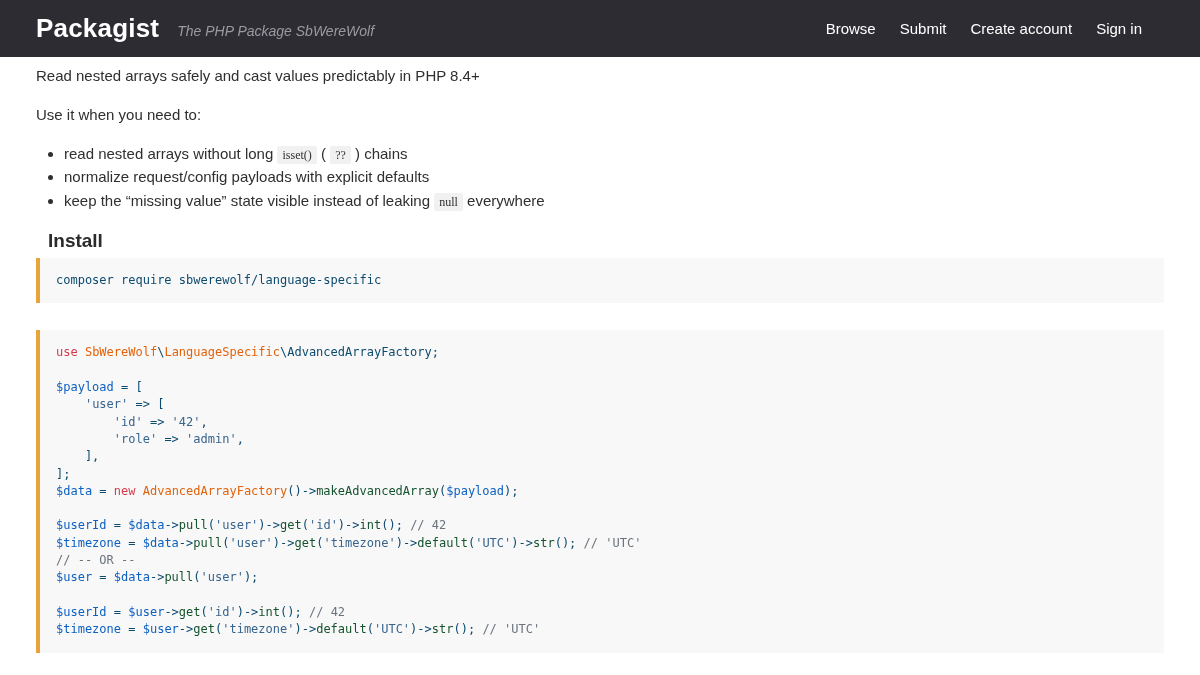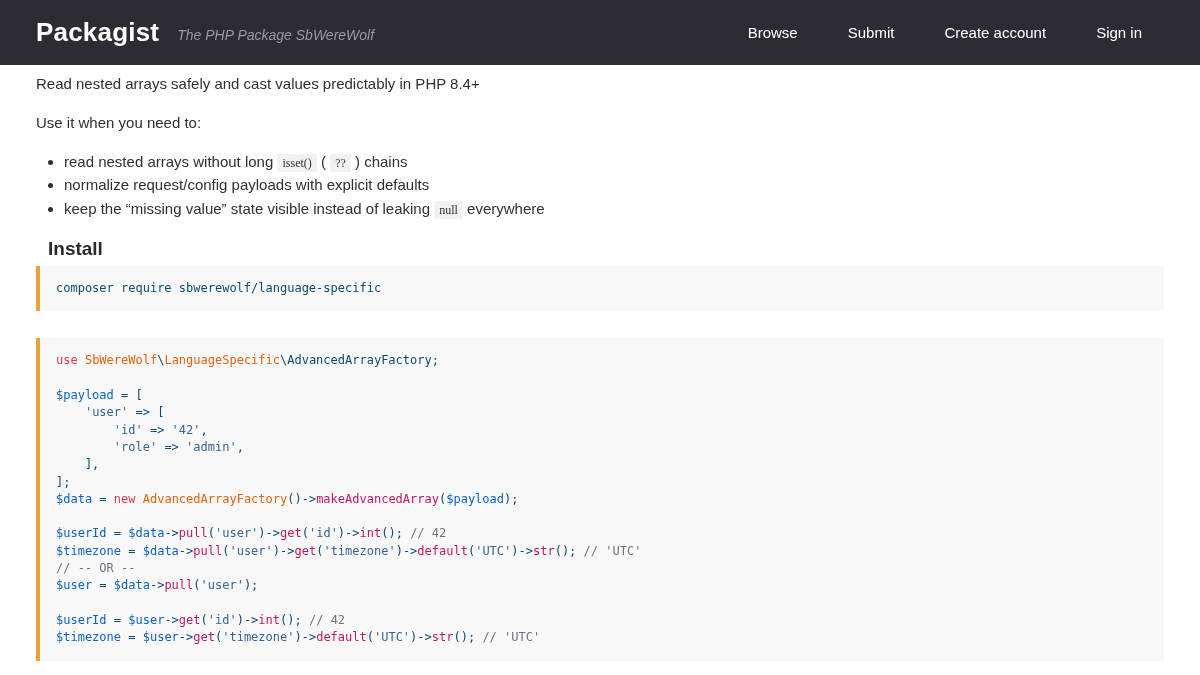--- a/index.html
+++ b/index.html
@@ -6,21 +6,21 @@
   html, body {
     margin: 0; padding: 0;
     width: 1200px; height: 675px;
     overflow: hidden;
     background: #ffffff;
     font-family: "Liberation Sans", sans-serif;
     color: #2f2f2f;
   }
   
   .site-header {
-    height: 65px;
+    height: 57px;
     background: #2d2c33;
     display: flex;
     align-items: center;
     padding: 0 36px;
   }
   .logo {
     color: #ffffff;
     font-size: 26px;
     font-weight: 700;
     text-decoration: none;
@@ -31,21 +31,21 @@
     color: #9a9aa0;
     font-style: italic;
     font-size: 14px;
     margin-left: 18px;
     margin-top: 4px;
   }
   .main-nav {
     margin-left: auto;
     margin-right: 22px;
     display: flex;
-    gap: 50px;
+    gap: 24px;
   }
   .main-nav a {
     color: #ffffff;
     font-size: 15px;
     text-decoration: none;
     cursor: pointer;
   }
   
   .readme {
     padding: 0 36px;
@@ -87,21 +87,21 @@
     font-size: 12px;
     line-height: 17.3px;
     color: #24292e;
     white-space: pre;
     overflow: hidden;
   }
   .code-line { white-space: pre; }
   .tok-plain { color: #0c4a6e; }
   .tok-kw    { color: #d63a49; }
   .tok-cls   { color: #e36209; }
-  .tok-fn    { color: #be185d; }
+  .tok-fn    { color: #14532d; }
   .tok-var   { color: #0d61c1; }
   .tok-str   { color: #38648c; }
   .tok-cmt   { color: #6a737d; }
 </style>
 </head>
 <body>
 
 <header class="site-header">
   <a class="logo">Packagist</a>
   <span class="tagline">The PHP Package SbWereWolf</span>

